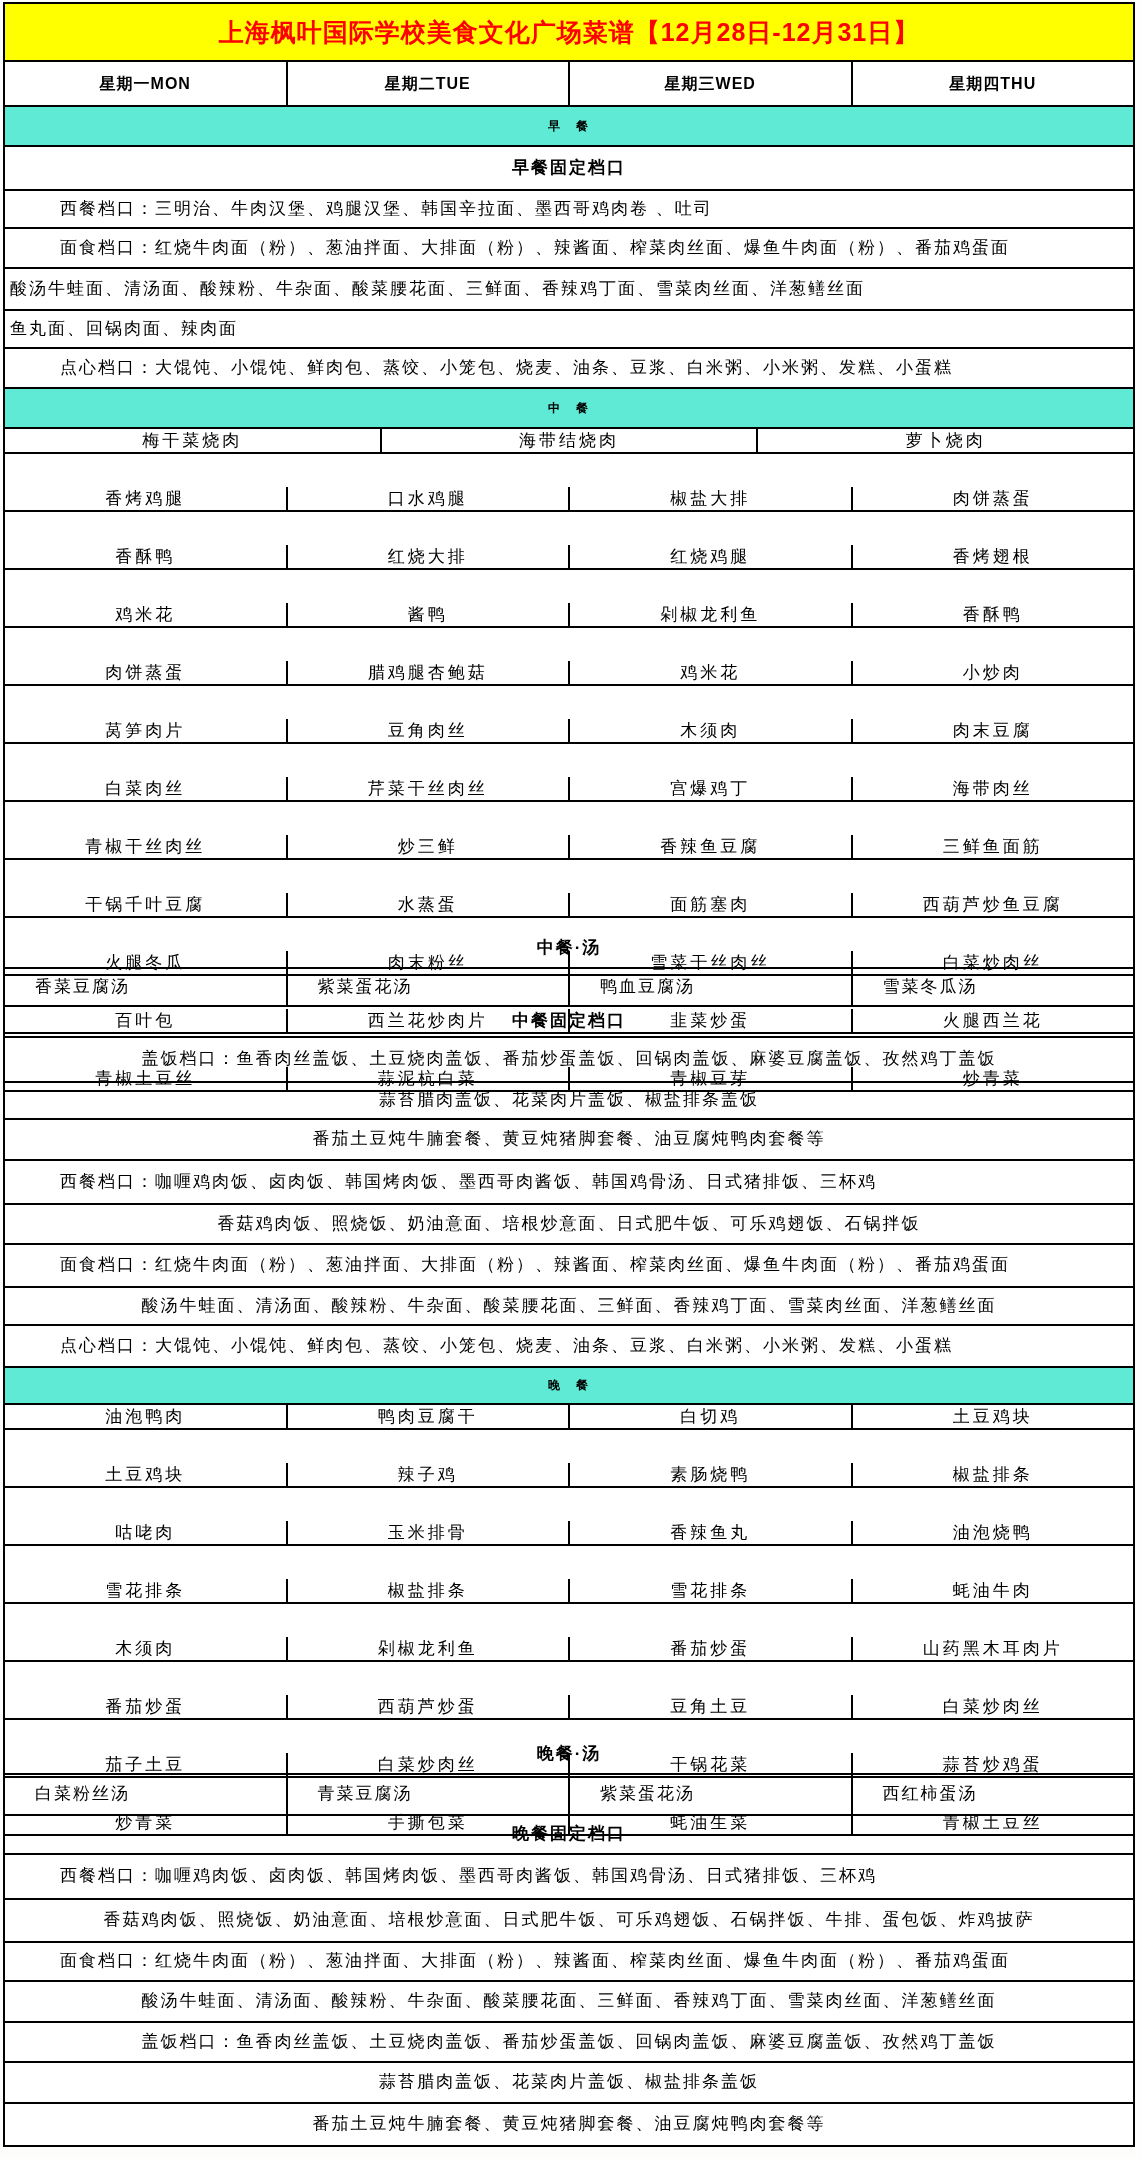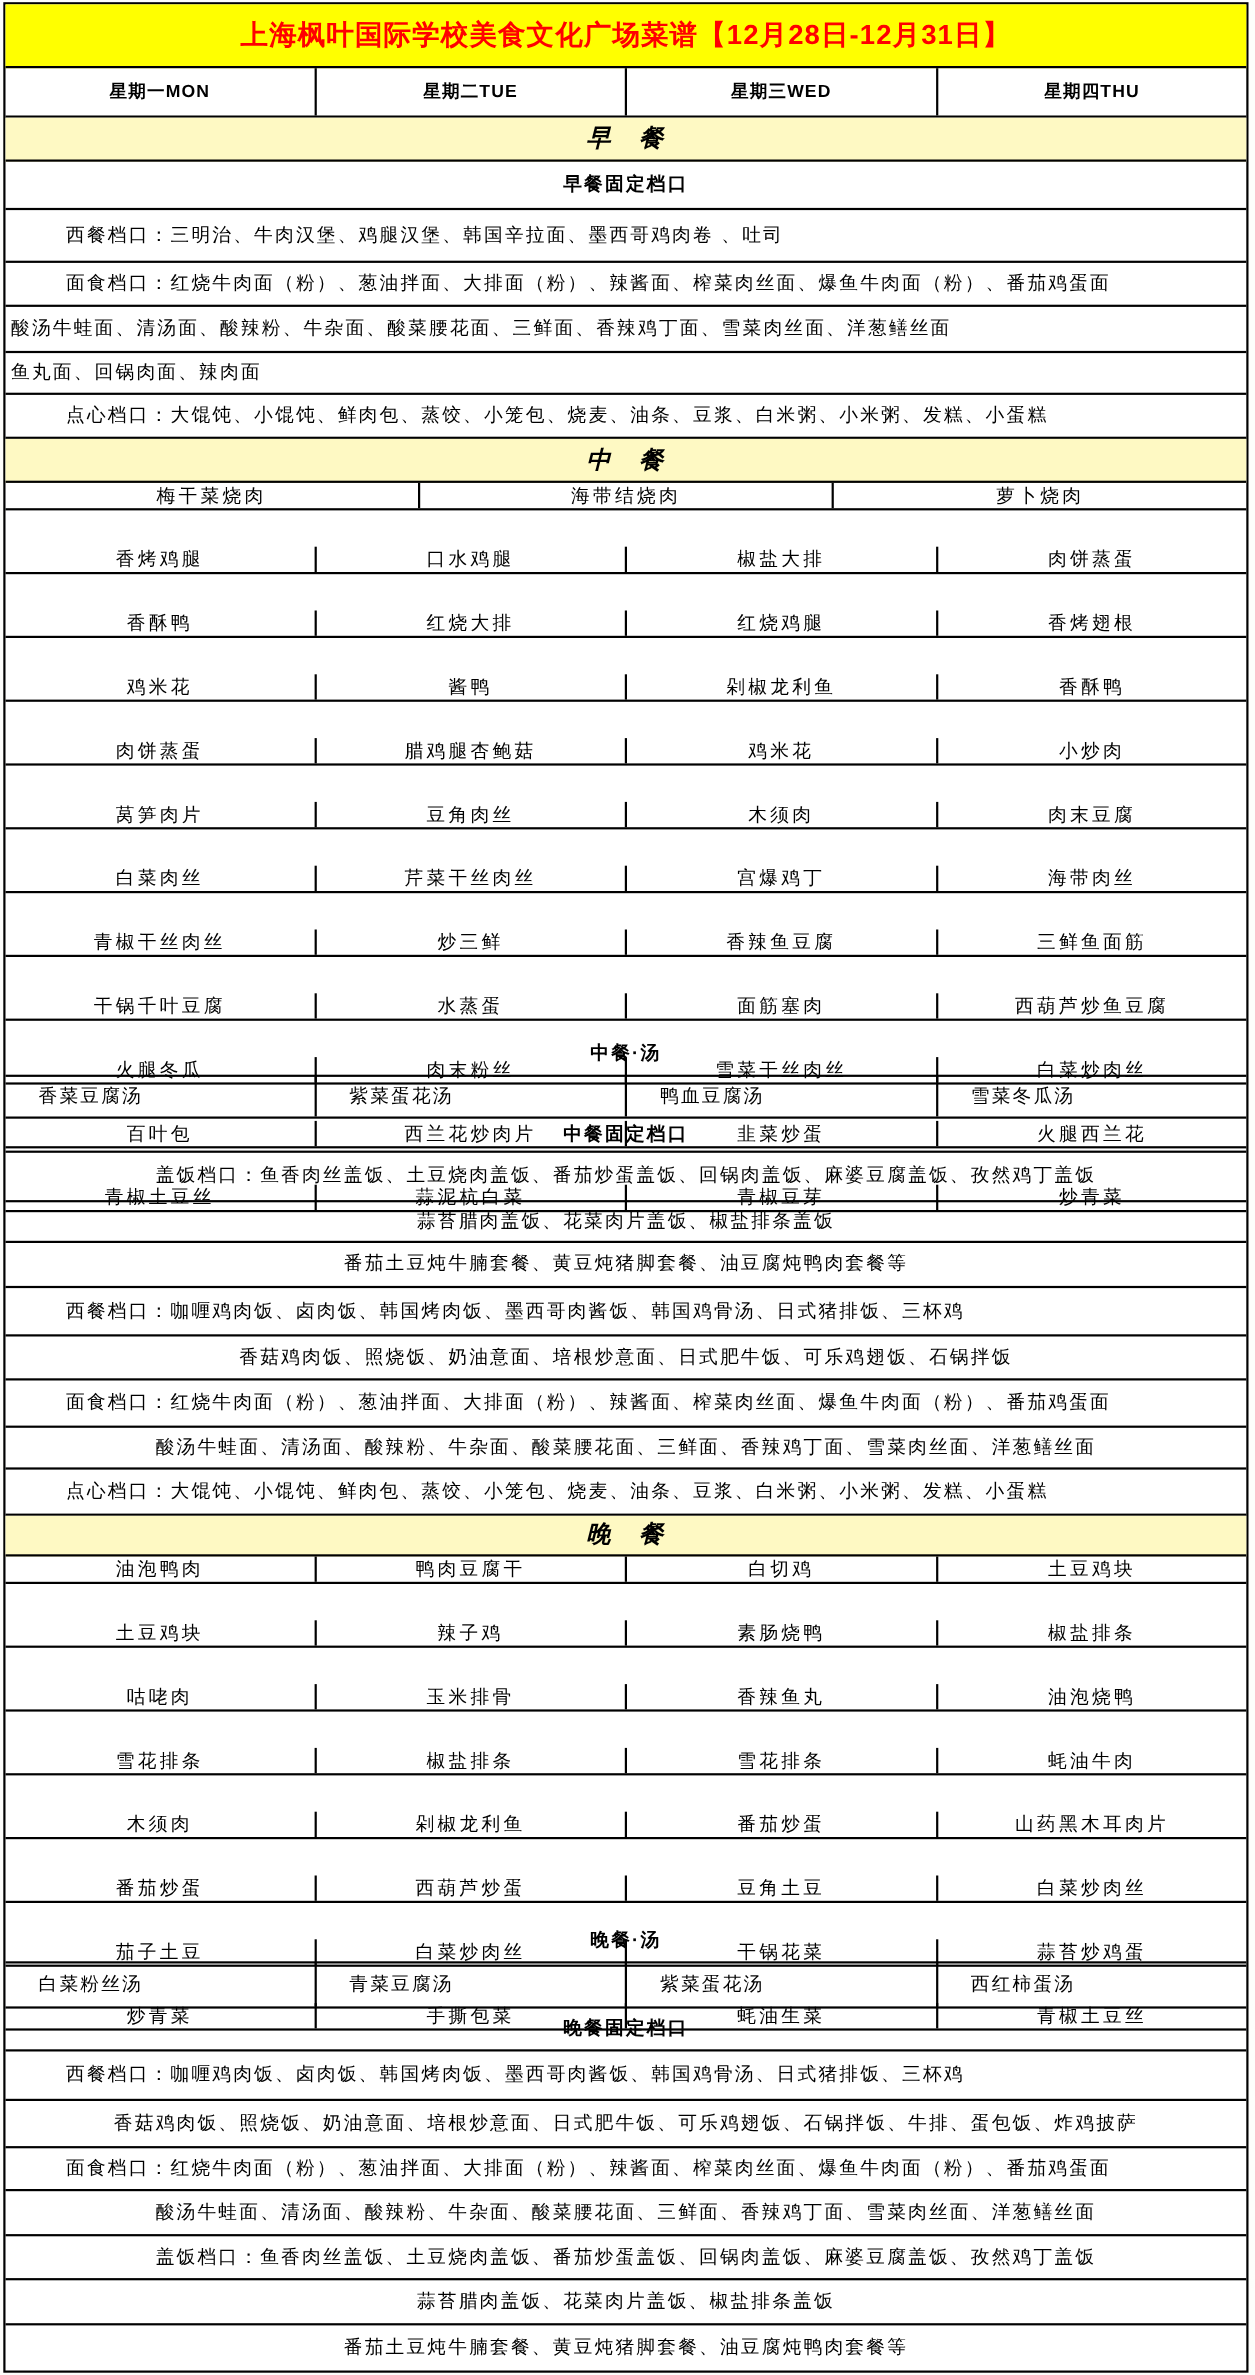--- a/index.html
+++ b/index.html
@@ -15,21 +15,21 @@
   .row{
     box-sizing:border-box;border-bottom:2px solid #000;
     display:flex;align-items:center;justify-content:center;
     font-size:17px;letter-spacing:2px;line-height:1.2;
   }
   .row.last{border-bottom:none;}
   .title{
     background:#ffff00;color:#ff0000;font-weight:bold;
     font-size:25px;letter-spacing:1px;
   }
-  .green{background:#fef9c3;font-weight:bold;font-size:22px;font-style:italic;}
+  .green{background:#5eead4;font-weight:bold;font-size:12px;}
   .sub{font-weight:bold;font-size:17px;}
   .cols{padding:0;}
   .cols .cell{
     flex:1 1 0;height:100%;display:flex;align-items:center;justify-content:center;
     border-right:2px solid #000;box-sizing:border-box;
   }
   .cols .cell:last-child{border-right:none;}
   .cols.header .cell{font-weight:bold;font-size:16px;letter-spacing:1px;}
   .cols.soup .cell{justify-content:flex-start;padding-left:30px;}
   .stall{justify-content:flex-start;}
@@ -57,21 +57,21 @@
 
     <div class="row cols header" style="height:45px">
       <div class="cell">星期一MON</div>
       <div class="cell">星期二TUE</div>
       <div class="cell">星期三WED</div>
       <div class="cell">星期四THU</div>
     </div>
 
     <div class="row green" style="height:40px">早　餐</div>
     <div class="row sub" style="height:44px">早餐固定档口</div>
-    <div class="row stall label" style="height:48px">西餐档口：三明治、牛肉汉堡、鸡腿汉堡、韩国辛拉面、墨西哥鸡肉卷 、吐司</div>
+    <div class="row stall label" style="height:38px">西餐档口：三明治、牛肉汉堡、鸡腿汉堡、韩国辛拉面、墨西哥鸡肉卷 、吐司</div>
     <div class="row stall label" style="height:40px">面食档口：红烧牛肉面（粉）、葱油拌面、大排面（粉）、辣酱面、榨菜肉丝面、爆鱼牛肉面（粉）、番茄鸡蛋面</div>
     <div class="row stall flush" style="height:42px">酸汤牛蛙面、清汤面、酸辣粉、牛杂面、酸菜腰花面、三鲜面、香辣鸡丁面、雪菜肉丝面、洋葱鳝丝面</div>
     <div class="row stall flush" style="height:38px">鱼丸面、回锅肉面、辣肉面</div>
     <div class="row stall label" style="height:40px">点心档口：大馄饨、小馄饨、鲜肉包、蒸饺、小笼包、烧麦、油条、豆浆、白米粥、小米粥、发糕、小蛋糕</div>
 
     <div class="row green" style="height:40px">中　餐</div>
 
     <div class="grid" style="height:500px">
       <div class="grow">
         <div class="cell">梅干菜烧肉</div>

